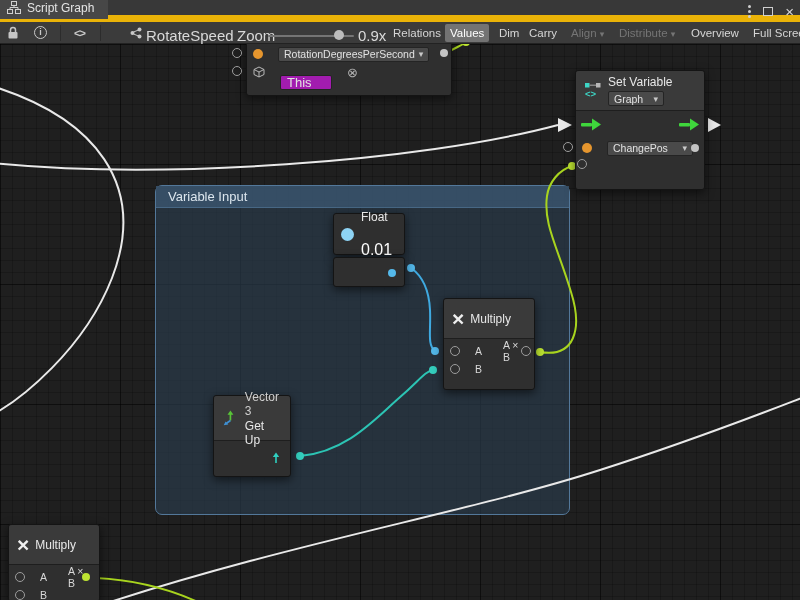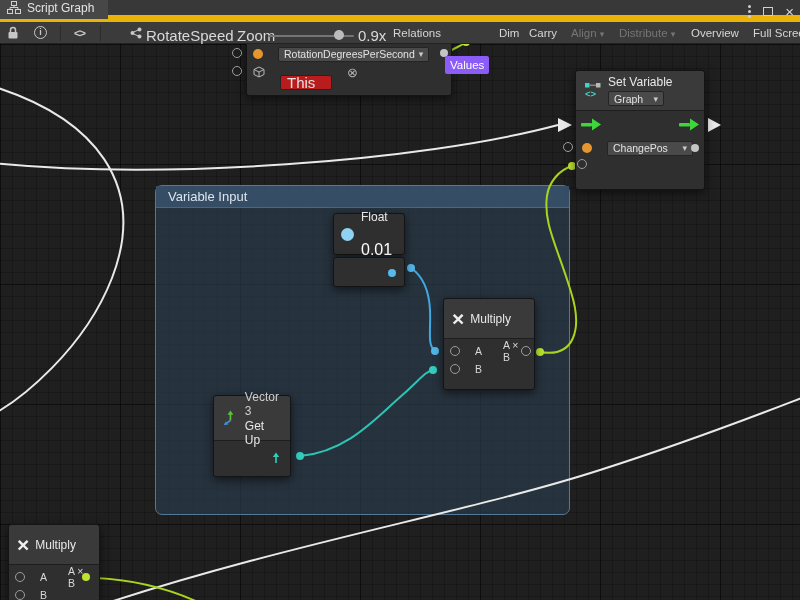--- a/index.html
+++ b/index.html
@@ -24,21 +24,21 @@
   .toolbar > * { position:absolute; }
   .tsep { top:3px; width:1px; height:16px; background:#2c2c2c; }
   .tlabel { font-size:15px; color:#d9d9d9; top:5px; white-space:nowrap; }
   .info-badge { width:13px; height:13px; border:1.5px solid #c9c9c9; border-radius:50%;
                 color:#c9c9c9; font-size:9px; font-weight:bold; text-align:center; line-height:10px; top:4px; }
   .code-glyph { font-size:11px; font-weight:bold; color:#cccccc; letter-spacing:-1px; top:5px; }
   .ztrack { top:13px; width:86px; height:2px; background:#757575; border-radius:1px; }
   .zknob { top:8px; width:10px; height:10px; border-radius:50%; background:#bcbcbc; }
   .tb-btn { top:2px; height:18px; line-height:18px; padding:0 5px; font-size:11.5px; color:#d6d6d6;
             border-radius:2px; white-space:nowrap; }
-  .tb-btn.active { background:#8b5cf6; color:#ffffff;margin-top:32px; }
+  .tb-btn.active { background:#737373; color:#ffffff; }
   .tb-btn.disabled { color:#757575; }
 
   
   .canvas-bg { position:absolute; left:0; top:44px; width:800px; height:556px; z-index:0;
     background-color:#1f1f1f;
     background-image:
       linear-gradient(rgba(0,0,0,0.45) 1px, transparent 1px),
       linear-gradient(90deg, rgba(0,0,0,0.45) 1px, transparent 1px),
       linear-gradient(rgba(0,0,0,0.18) 1px, transparent 1px),
       linear-gradient(90deg, rgba(0,0,0,0.18) 1px, transparent 1px);
@@ -66,21 +66,21 @@
   .port { width:10px; height:10px; border:1.5px solid #9d9d9d; border-radius:50%; flex:none; background:transparent; }
   .ext-port { position:absolute; z-index:4; width:10px; height:10px; border:1.5px solid #9d9d9d;
               border-radius:50%; background:transparent; }
   .dot { border-radius:50%; flex:none; }
   .dot-orange { width:10px; height:10px; background:#e6962e; }
   .dot-gray { position:absolute; z-index:4; width:8px; height:8px; border-radius:50%; background:#c4c4c4; }
   .dot-blue-port { position:absolute; right:8px; top:11px; width:8px; height:8px; border-radius:50%; background:#55b9ea; }
   .dd { display:flex; align-items:center; justify-content:space-between; background:#4a4a4a;
         border:1px solid #242424; border-radius:2px; padding:0 5px; font-size:10.5px; color:#e2e2e2; height:15px; }
   .dd .caret { color:#c9c9c9; font-size:9px; margin-left:4px; }
-  .field { background:#b91c1c; border:1px solid #242424; border-radius:2px; padding:0 6px; font-size:15px;
+  .field { background:#a21caf; border:1px solid #242424; border-radius:2px; padding:0 6px; font-size:13px;
            color:#e2e2e2; height:15px; line-height:14px; min-width:52px;margin-top:20px; }
   .x-glyph { font-size:21px; font-weight:bold; color:#efefef; line-height:20px; }
   .title12 { font-size:12px; color:#e8e8e8; }
   .small10 { font-size:12px; color:#cfcfcf; }
   .circle-cross { font-size:13px; color:#b5b5b5; line-height:13px; }
   .out-port-right { position:absolute; right:3px; top:4px; }
 </style>
 </head>
 <body>
 

